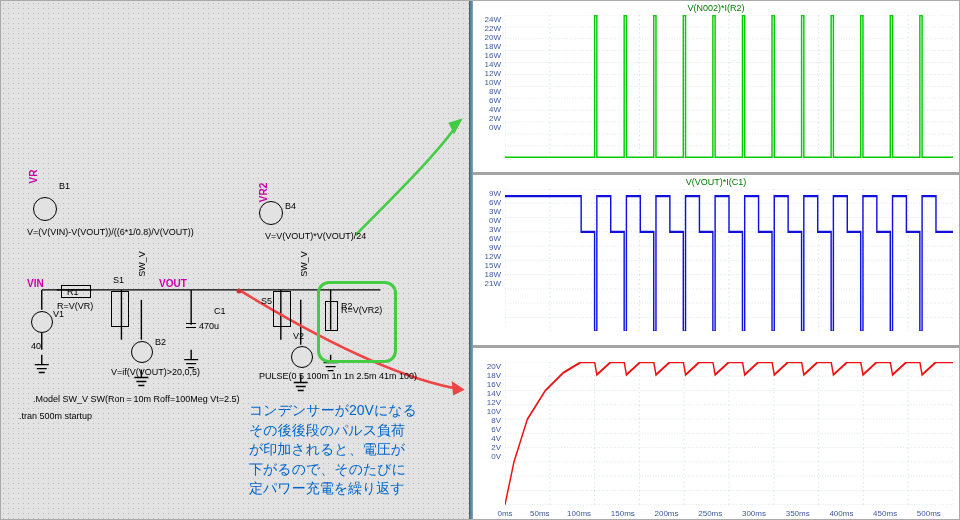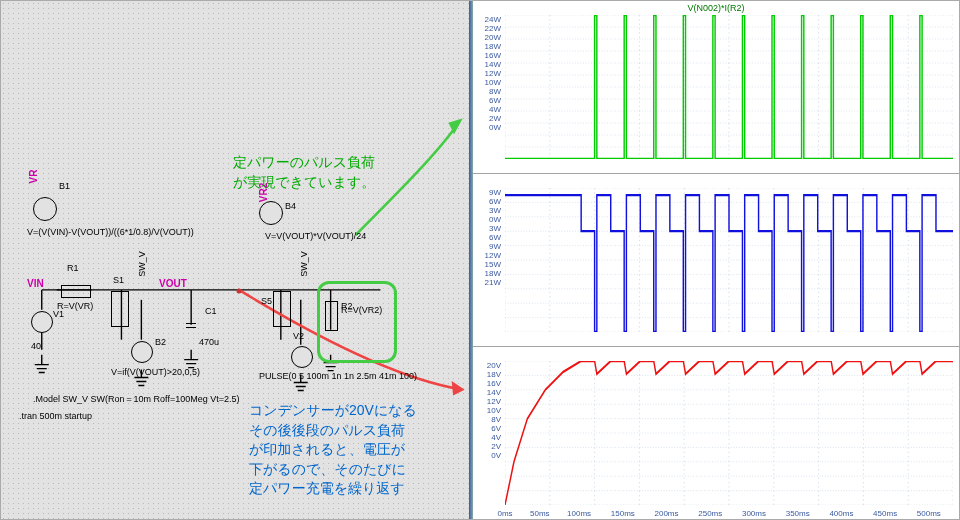--- a/index.html
+++ b/index.html
@@ -1,20 +1,20 @@
 <!DOCTYPE html>
 <html><head>
 <meta charset="utf-8">
 <style>
 html,body{margin:0;padding:0;width:960px;height:520px;font-family:sans-serif;font-size:10px;background:#fff}
 .frame{width:960px;height:520px;border:1px solid #aaa;box-sizing:border-box;display:flex}
 .left{width:468px;height:100%;background:#e2e2e2;position:relative;background-image:radial-gradient(circle,#b8b8b8 0.6px,transparent 0.6px);background-size:5px 5px}
 .divider{width:4px;height:100%;background:linear-gradient(90deg,#3b5aa0,#8aa)}
 .right{flex:1;height:100%;display:flex;flex-direction:column}
-.plot{flex:1;border-bottom:1px solid #a3a3a3;position:relative;background:#fff}
+.plot{flex:1;border-bottom:3px solid #a3a3a3;position:relative;background:#fff}
 .plot:last-child{border-bottom:none}
 .ptitle{position:absolute;top:2px;left:0;right:0;text-align:center;font-size:9px;color:#070}
 .paxis{position:absolute;left:2px;top:14px;bottom:14px;display:flex;flex-direction:column;font-size:8px;color:#3b5aa0;text-align:right;width:26px}
 .pbody{position:absolute;left:32px;right:6px;top:14px;bottom:14px}
 .grid line{stroke:#bcd;stroke-width:.5;stroke-dasharray:1 2}
 .xaxis{position:absolute;bottom:1px;left:32px;right:6px;display:flex;justify-content:space-between;font-size:8px;color:#3b5aa0}
 .xaxis span{transform:translateX(-50%)}
 .sch-label{position:absolute;font-size:9px;color:#000;white-space:nowrap}
 .sch-net{position:absolute;font-size:10px;color:#c0a;font-weight:bold}
 .sch-dir{position:absolute;font-size:9px;color:#000}
@@ -88,28 +88,28 @@
 
     <div class="circle" style="left:258px;top:200px;width:22px;height:22px"></div>
     <div class="sch-label" style="left:284px;top:200px">B4</div>
     <div class="sch-label" style="left:264px;top:230px">V=V(VOUT)*V(VOUT)/24</div>
 
     <div class="circle" style="left:30px;top:310px;width:20px;height:20px"></div>
     <div class="sch-label" style="left:52px;top:308px">V1</div>
     <div class="sch-label" style="left:30px;top:340px">40</div>
 
     <div class="comp" style="left:60px;top:284px;width:28px;height:11px"></div>
-    <div class="sch-label" style="left:66px;top:262px">R1</div>
+    <div class="sch-label" style="left:66px;top:286px">R1</div>
     <div class="sch-label" style="left:56px;top:300px">R=V(VR)</div>
 
     <div class="comp" style="left:110px;top:290px;width:16px;height:34px"></div>
     <div class="sch-label" style="left:112px;top:274px">S1</div>
 
-    <div class="sch-label" style="left:204px;top:305px">C1</div>
-    <div class="sch-label" style="left:198px;top:336px">470u</div>
+    <div class="sch-label" style="left:213px;top:305px">C1</div>
+    <div class="sch-label" style="left:198px;top:320px">470u</div>
     <div class="comp" style="left:185px;top:322px;width:10px;height:3px;border-width:1.5px 0"></div>
 
     <div class="circle" style="left:130px;top:340px;width:20px;height:20px"></div>
     <div class="sch-label" style="left:154px;top:336px">B2</div>
     <div class="sch-label" style="left:110px;top:366px">V=if(V(VOUT)&gt;20,0,5)</div>
 
     <div class="comp" style="left:272px;top:290px;width:16px;height:34px"></div>
     <div class="sch-label" style="left:260px;top:295px">S5</div>
 
     <div class="circle" style="left:290px;top:345px;width:20px;height:20px"></div>
@@ -118,24 +118,20 @@
 
     <div class="comp" style="left:324px;top:300px;width:11px;height:28px"></div>
     <div class="sch-label" style="left:340px;top:300px">R2</div>
     <div class="sch-label" style="left:340px;top:304px">R=V(VR2)</div>
 
     <div class="gbox" style="left:316px;top:280px;width:74px;height:76px"></div>
 
     <div class="sch-dir" style="left:32px;top:392px">.Model SW_V SW(Ron＝10m Roff=100Meg Vt=2.5)</div>
     <div class="sch-dir" style="left:18px;top:410px">.tran 500m startup</div>
 
-    <div class="ann-g" style="left:232px;top:152px">
-      <div>定パワーのパルス負荷</div>
-      <div>が実現できています。</div>
-    </div>
     <div class="ann-b" style="left:248px;top:400px">
       <div>コンデンサーが20Vになる</div>
       <div>その後後段のパルス負荷</div>
       <div>が印加されると、電圧が</div>
       <div>下がるので、そのたびに</div>
       <div>定パワー充電を繰り返す</div>
     </div>
   </div>
 
   <div class="divider"></div>
@@ -182,20 +178,21 @@
               <line x1="0" y1="66.66666666666666" x2="500" y2="66.66666666666666"></line>
               <line x1="0" y1="75" x2="500" y2="75"></line>
               <line x1="0" y1="83.33333333333334" x2="500" y2="83.33333333333334"></line>
               <line x1="0" y1="91.66666666666666" x2="500" y2="91.66666666666666"></line>
               <line x1="0" y1="100" x2="500" y2="100"></line>
             </g>
             <path d="M0 100 L 100 100 L 100 100 L 100 0 L 102.5 0 L 102.5 100 L 133 100 L 133 0 L 135.5 0 L 135.5 100 L 166 100 L 166 0 L 168.5 0 L 168.5 100 L 199 100 L 199 0 L 201.5 0 L 201.5 100 L 232 100 L 232 0 L 234.5 0 L 234.5 100 L 265 100 L 265 0 L 267.5 0 L 267.5 100 L 298 100 L 298 0 L 300.5 0 L 300.5 100 L 331 100 L 331 0 L 333.5 0 L 333.5 100 L 364 100 L 364 0 L 366.5 0 L 366.5 100 L 397 100 L 397 0 L 399.5 0 L 399.5 100 L 430 100 L 430 0 L 432.5 0 L 432.5 100 L 463 100 L 463 0 L 465.5 0 L 465.5 100 L 500 100" stroke="#0c0" stroke-width="1.6" fill="none"></path>
           </svg></div>
     </div>
     <div class="plot">
+      <div class="ptitle">V(VOUT)*I(C1)</div>
       <div class="paxis" id="yaxis-1">
           <span>9W</span>
           <span>6W</span>
           <span>3W</span>
           <span>0W</span>
           <span>3W</span>
           <span>6W</span>
           <span>9W</span>
           <span>12W</span>
           <span>15W</span>

